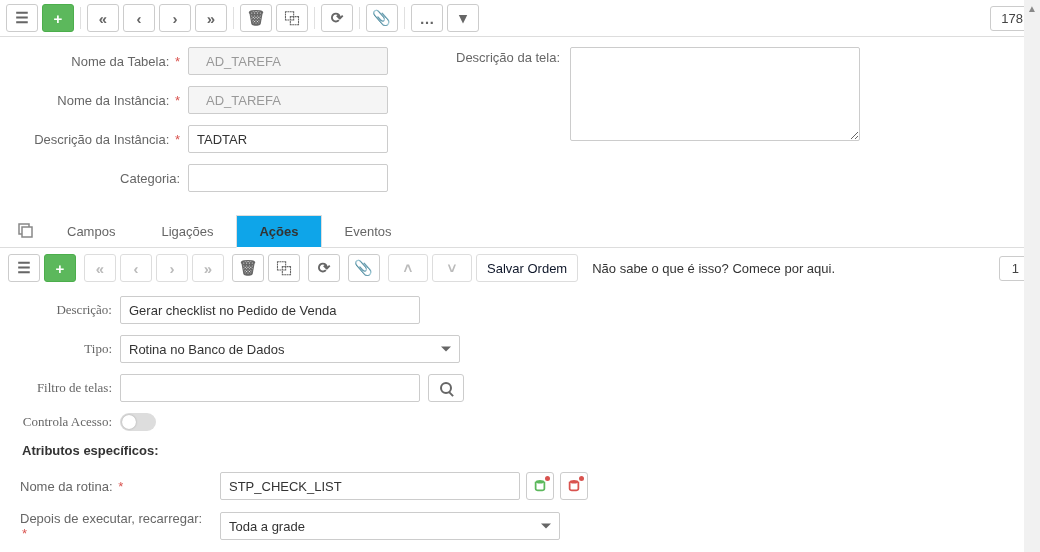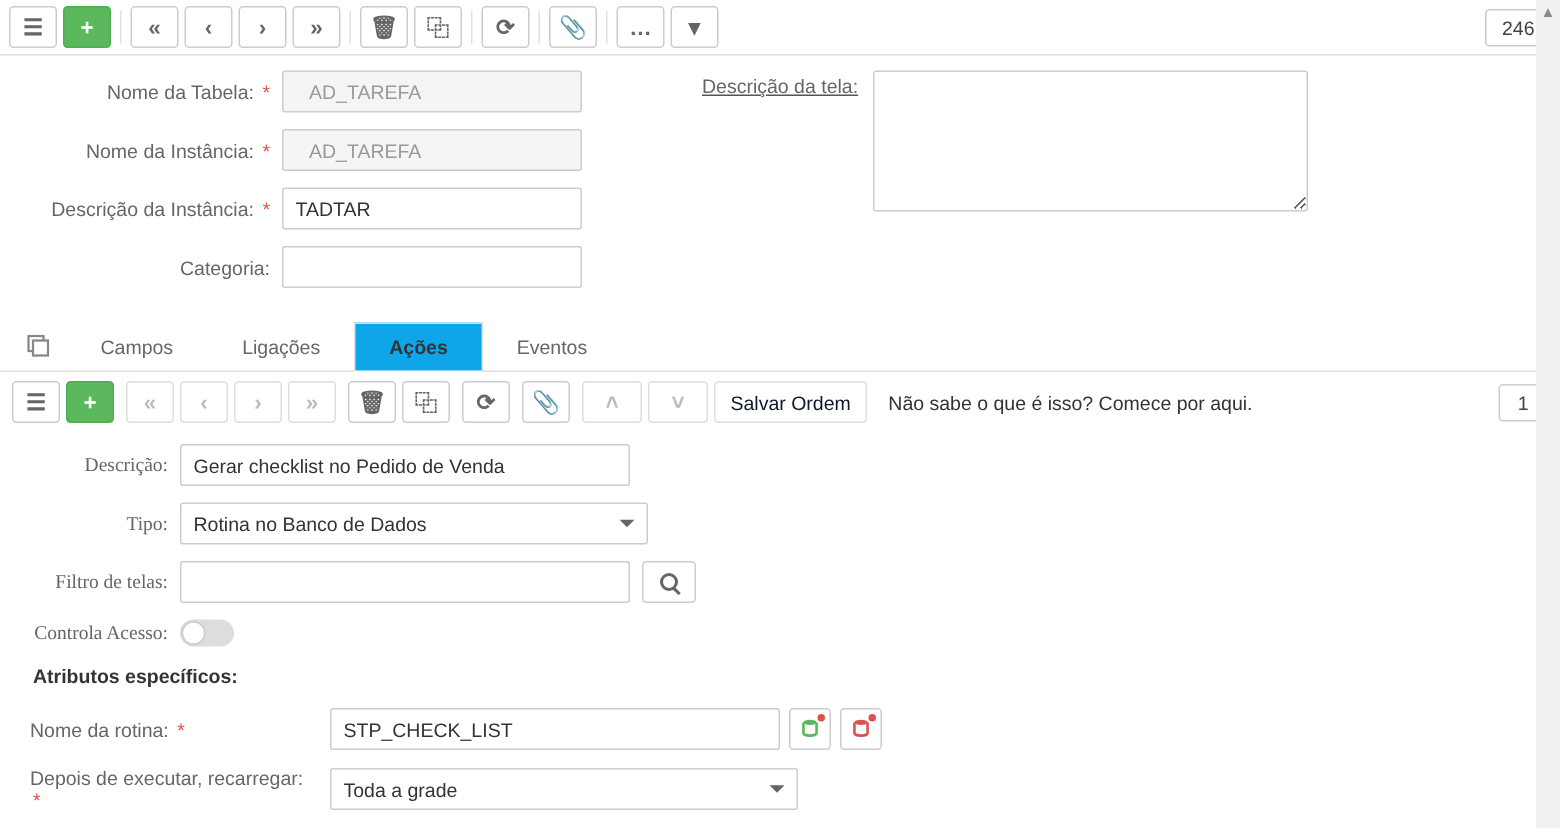--- a/index.html
+++ b/index.html
@@ -13,36 +13,36 @@
 .tb-btn .glyph { font-size: 15px; font-weight: bold; }
 .count-badge { margin-left: auto; border: 1px solid #ccc; border-radius: 3px; padding: 4px 10px; font-size: 13px; color: #444; background: #fff; }
 .form-area { padding: 10px 20px 4px; }
 .form-row { display: flex; align-items: center; margin-bottom: 11px; }
 .form-label { width: 168px; text-align: right; padding-right: 8px; color: #666; font-size: 13px; }
 .req { color: #d9534f; margin-left: 2px; }
 .form-input { width: 200px; height: 28px; border: 1px solid #ccc; border-radius: 2px; padding: 0 8px; font-size: 13px; color: #333; }
 .form-input:disabled { background: #f5f5f5; color: #999; padding-left: 17px; }
 .top-split { display: flex; gap: 24px; }
 .left-col { flex: 0 0 auto; }
-.right-col { margin-left: 56px; display: flex; text-decoration: underline; }
+.right-col { margin-left: 44px; display: flex; }
 .right-col .form-label { width: auto; padding-right: 10px; padding-top: 3px; }
 .textarea { width: 290px; height: 94px; border: 1px solid #ccc; border-radius: 2px; resize: both; padding: 4px; font-family: inherit; }
 .tabs-wrap { display: flex; align-items: flex-end; padding-left: 18px; border-bottom: 1px solid #ddd; margin-top: 8px; }
 .outline-icon { width: 16px; height: 16px; margin-right: 10px; margin-bottom: 8px; color: #888; }
 .tab { padding: 8px 22px; color: #666; cursor: pointer; border: 1px solid transparent; border-bottom: none; }
 .tab.active { border-color: #ddd; border-bottom: 1px solid #fff; margin-bottom: -1px; font-weight: bold; color: #333; background: #0ea5e9; }
 .toolbar2 { display: flex; align-items: center; padding: 6px 8px; gap: 4px; }
 .save-ordem { height: 28px; padding: 0 10px; border: 1px solid #ddd; background: #fff; border-radius: 3px; color: #0f172a; font-size: 13px; }
 .hint-text { margin-left: 10px; color: #333; font-size: 13px; flex: 1; }
 .count-badge2 { border: 1px solid #ccc; border-radius: 3px; padding: 4px 12px; font-size: 13px; color: #444; background: #fff; margin-left: 8px; }
 .form-area2 { padding: 8px 20px 8px; }
 .form-row2 { display: flex; align-items: center; margin-bottom: 11px; }
 .form-label2 { width: 100px; text-align: right; padding-right: 8px; color: #666; font-size: 13px; font-family: Liberation Serif, serif; }
 .input-300 { width: 300px; }
-.select-box { width: 312px; height: 28px; border: 1px solid #ccc; border-radius: 2px; padding: 0 8px; font-size: 13px; color: #333; background: #fff; position: relative; display: flex; align-items: center; }
+.select-box { width: 340px; height: 28px; border: 1px solid #ccc; border-radius: 2px; padding: 0 8px; font-size: 13px; color: #333; background: #fff; position: relative; display: flex; align-items: center; }
 .select-box .caret { position: absolute; right: 8px; top: 50%; transform: translateY(-50%); border-left: 5px solid transparent; border-right: 5px solid transparent; border-top: 5px solid #666; }
 .search-btn { height: 28px; width: 36px; border: 1px solid #ccc; border-radius: 3px; background: #fff; display: inline-flex; align-items: center; justify-content: center; margin-left: 8px; cursor: pointer; }
 .toggle { width: 36px; height: 18px; background: #ddd; border-radius: 9px; position: relative; cursor: pointer; }
 .toggle::after { content: ''; position: absolute; width: 14px; height: 14px; background: #fff; border-radius: 50%; top: 2px; left: 2px; box-shadow: 0 0 2px rgba(0,0,0,.3); }
 .section-title { font-weight: bold; color: #333; margin: 12px 0 14px 2px; font-size: 13px; }
 .label-200 { width: 200px; text-align: left; padding-right: 8px; color: #666; font-size: 13px; }
 .square-btn { width: 28px; height: 28px; border: 1px solid #ccc; border-radius: 3px; background: #fff; display: inline-flex; align-items: center; justify-content: center; margin-left: 6px; cursor: pointer; position: relative; }
 .db-ico { width: 14px; height: 14px; }
 .db-ico.green { color: #5cb85c; }
 .db-ico.orange { color: #d9534f; }
@@ -94,21 +94,21 @@
   <div class="tb-btn">
       <span class="glyph">📎</span>
     </div>
   <div class="sep"></div>
   <div class="tb-btn">
       <span class="glyph">…</span>
     </div>
   <div class="tb-btn">
       <span class="glyph">▾</span>
     </div>
-  <div class="count-badge">246</div>
+  <div class="count-badge">178</div>
 </div>
 
 <div class="form-area top-split">
   <div class="left-col">
     <div class="form-row">
       <div class="form-label"><span>Nome da Tabela:</span> <span class="req">*</span></div>
       <input class="form-input" disabled="" value="AD_TAREFA" style="">
     </div>
     <div class="form-row">
       <div class="form-label"><span>Nome da Instância:</span> <span class="req">*</span></div>

